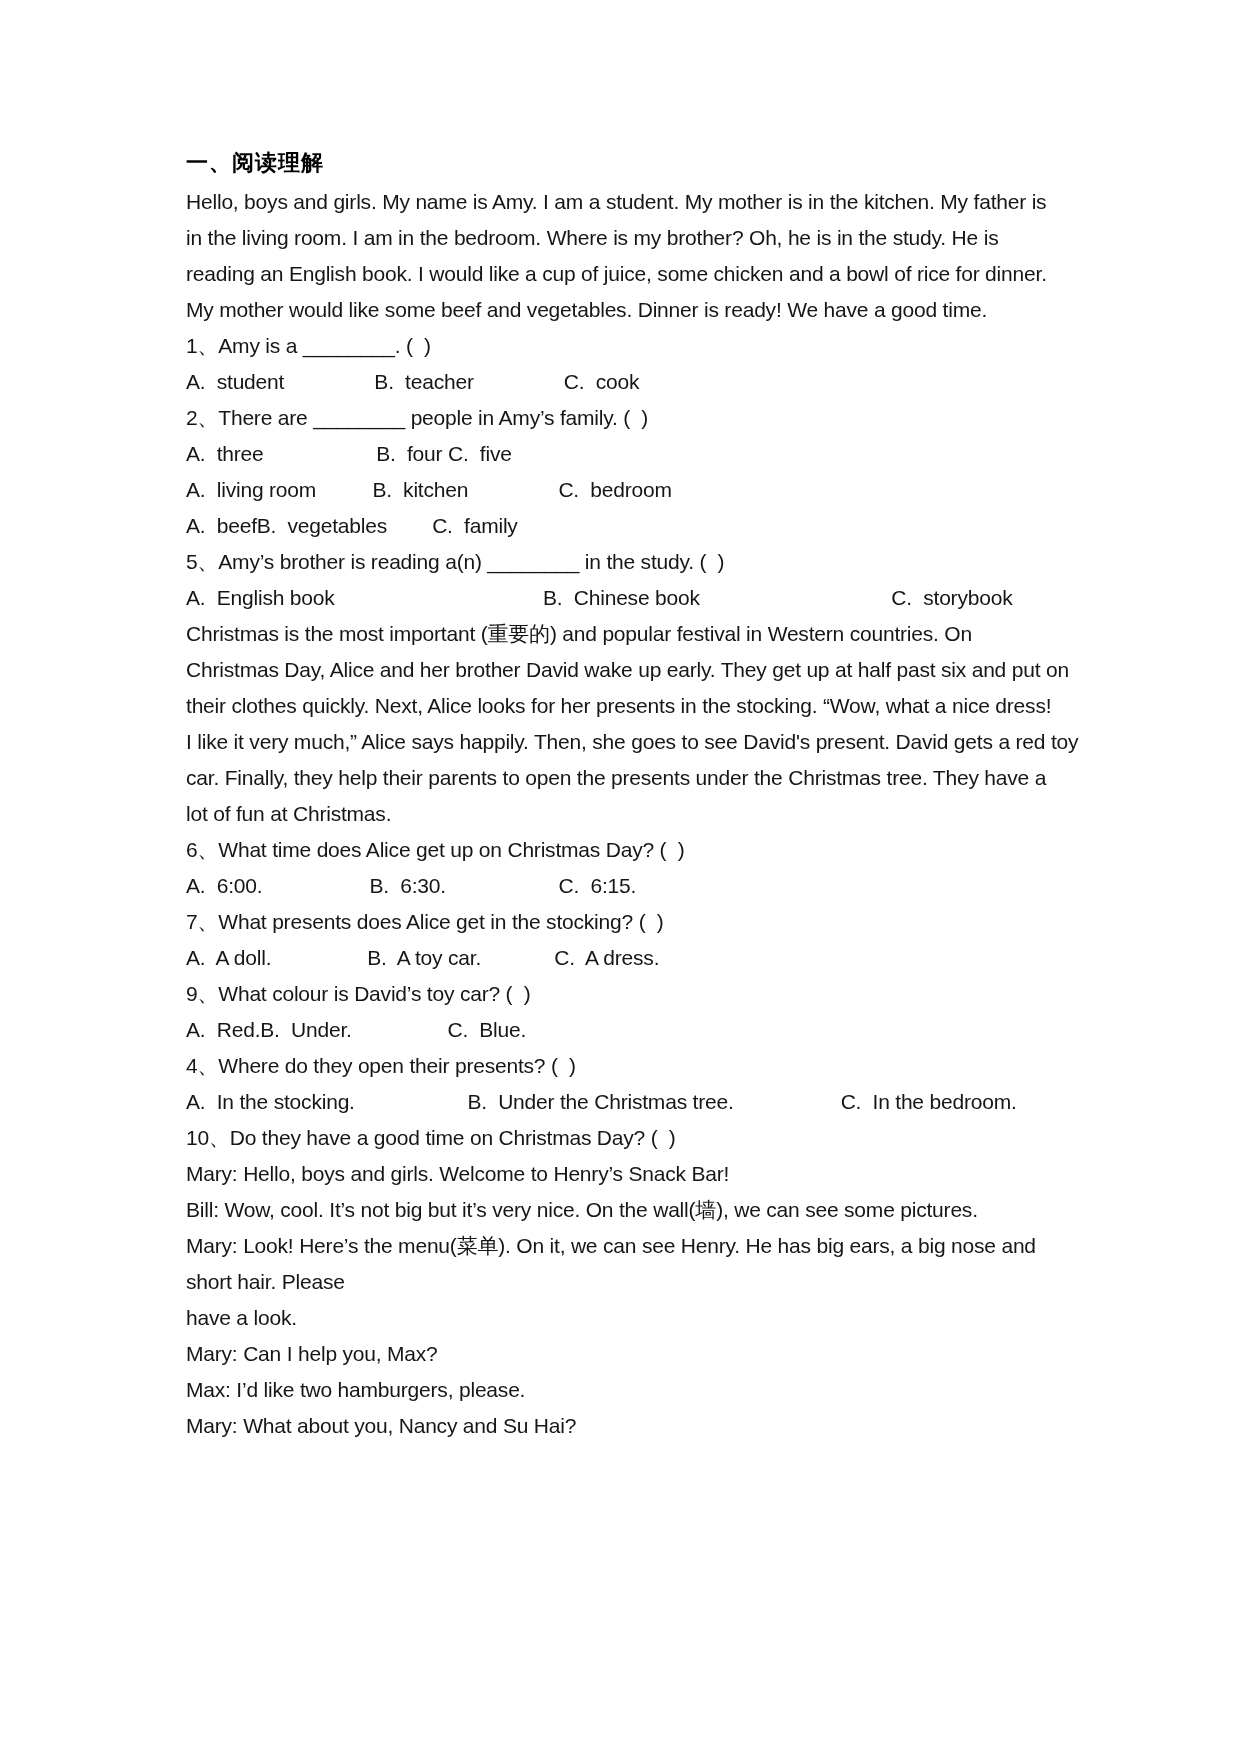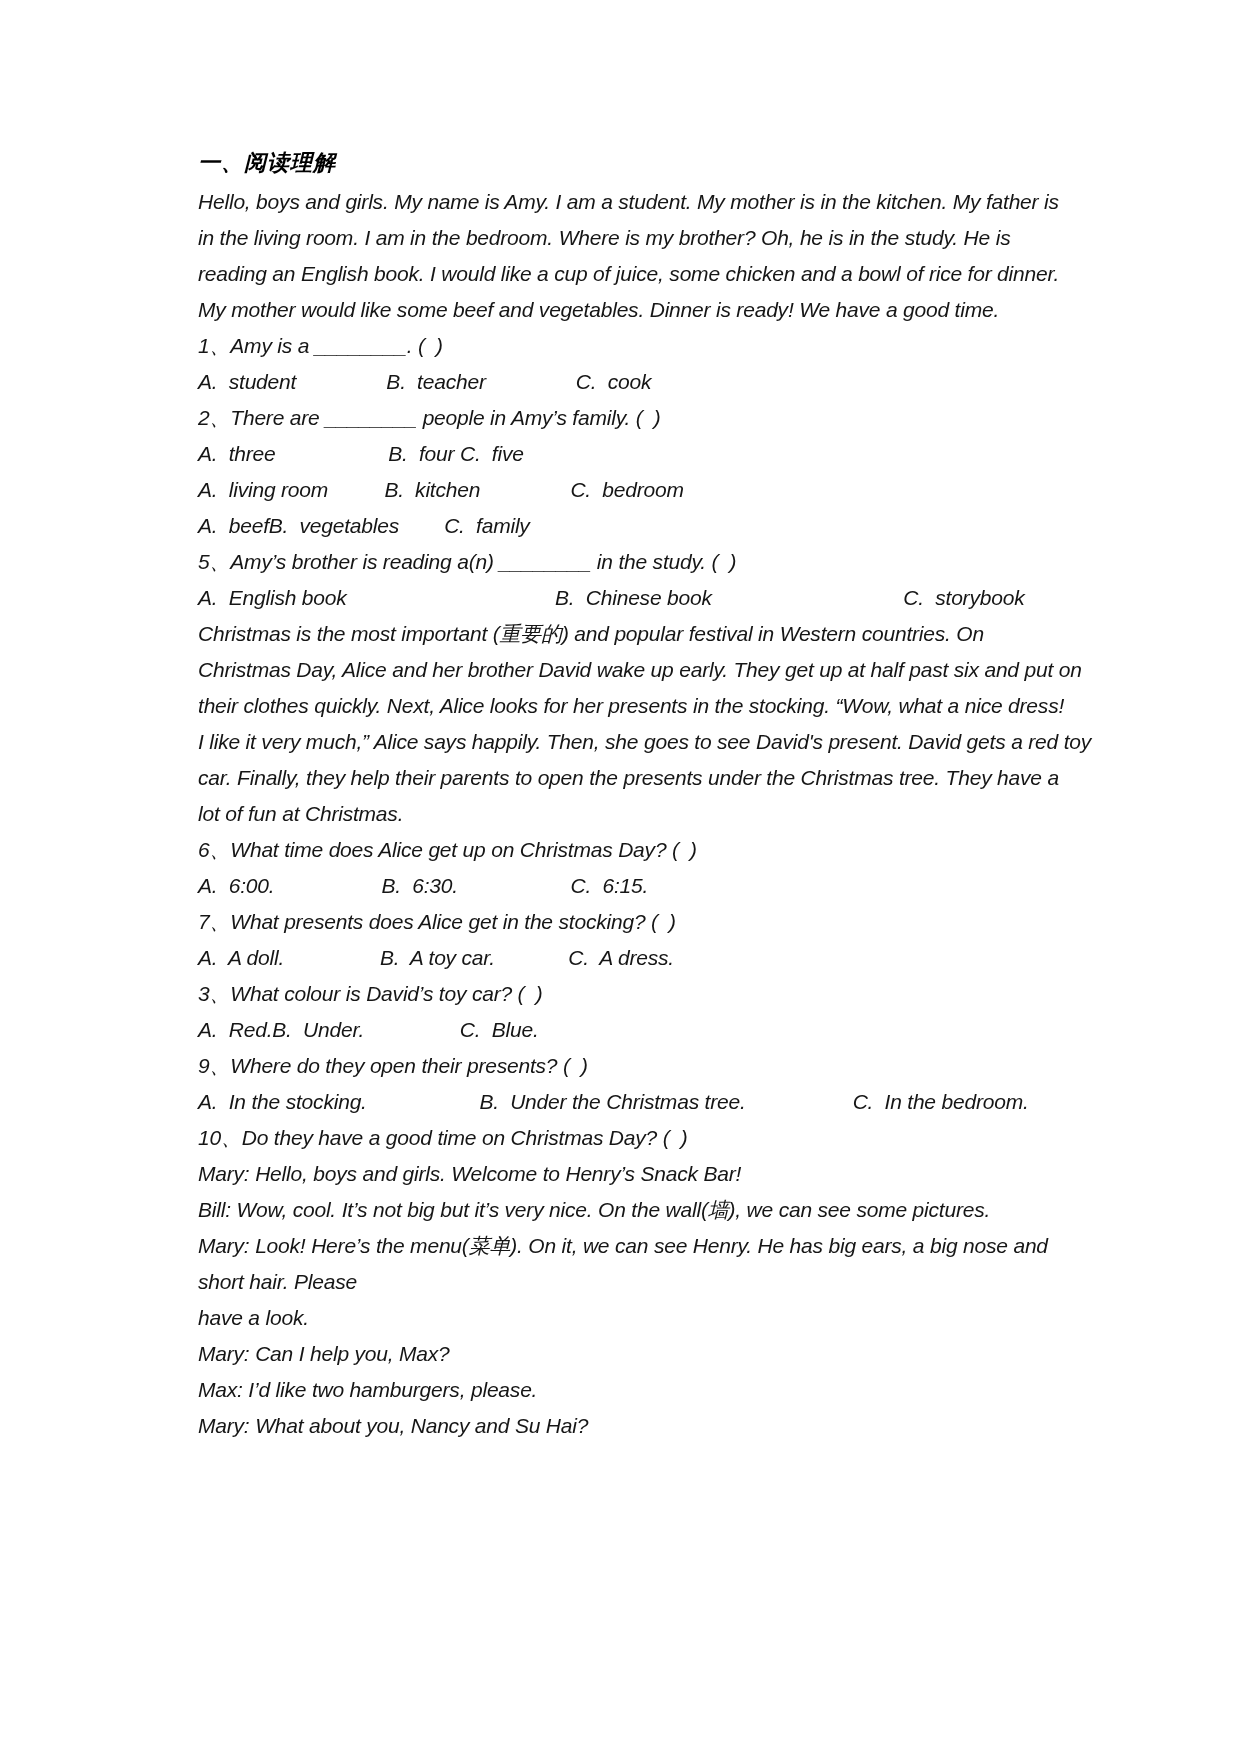--- a/index.html
+++ b/index.html
@@ -11,24 +11,23 @@
     position: relative;
     width: 1241px;
     height: 1754px;
     background: #ffffff;
     overflow: hidden;
     font-family: "Liberation Sans", sans-serif;
     color: #1a1a1a;
   }
   .content {
     position: absolute;
-    left: 198px;
+    left: 186px;
     top: 148px;
     width: 900px;
-    font-style: italic;
   }
   .heading {
     font-size: 22px;
     font-weight: 700;
     color: #000000;
     margin: 0 0 6px 0;
     line-height: 30px;
     letter-spacing: 1px;
   }
   .line {
@@ -61,23 +60,23 @@
         <div class="line">Christmas is the most important (重要的) and popular festival in Western countries. On</div>
         <div class="line">Christmas Day, Alice and her brother David wake up early. They get up at half past six and put on</div>
         <div class="line">their clothes quickly. Next, Alice looks for her presents in the stocking. “Wow, what a nice dress!</div>
         <div class="line">I like it very much,” Alice says happily. Then, she goes to see David's present. David gets a red toy</div>
         <div class="line">car. Finally, they help their parents to open the presents under the Christmas tree. They have a</div>
         <div class="line">lot of fun at Christmas.</div>
         <div class="line">6、What time does Alice get up on Christmas Day? (  )</div>
         <div class="line">A.  6:00.                   B.  6:30.                    C.  6:15.</div>
         <div class="line">7、What presents does Alice get in the stocking? (  )</div>
         <div class="line">A.  A doll.                 B.  A toy car.             C.  A dress.</div>
-        <div class="line">3、What colour is David’s toy car? (  )</div>
+        <div class="line">9、What colour is David’s toy car? (  )</div>
         <div class="line">A.  Red.B.  Under.                 C.  Blue.</div>
-        <div class="line">9、Where do they open their presents? (  )</div>
+        <div class="line">4、Where do they open their presents? (  )</div>
         <div class="line">A.  In the stocking.                    B.  Under the Christmas tree.                   C.  In the bedroom.</div>
         <div class="line">10、Do they have a good time on Christmas Day? (  )</div>
         <div class="line">Mary: Hello, boys and girls. Welcome to Henry’s Snack Bar!</div>
         <div class="line">Bill: Wow, cool. It’s not big but it’s very nice. On the wall(墙), we can see some pictures.</div>
         <div class="line">Mary: Look! Here’s the menu(菜单). On it, we can see Henry. He has big ears, a big nose and</div>
         <div class="line">short hair. Please</div>
         <div class="line">have a look.</div>
         <div class="line">Mary: Can I help you, Max?</div>
         <div class="line">Max: I’d like two hamburgers, please.</div>
         <div class="line">Mary: What about you, Nancy and Su Hai?</div>

